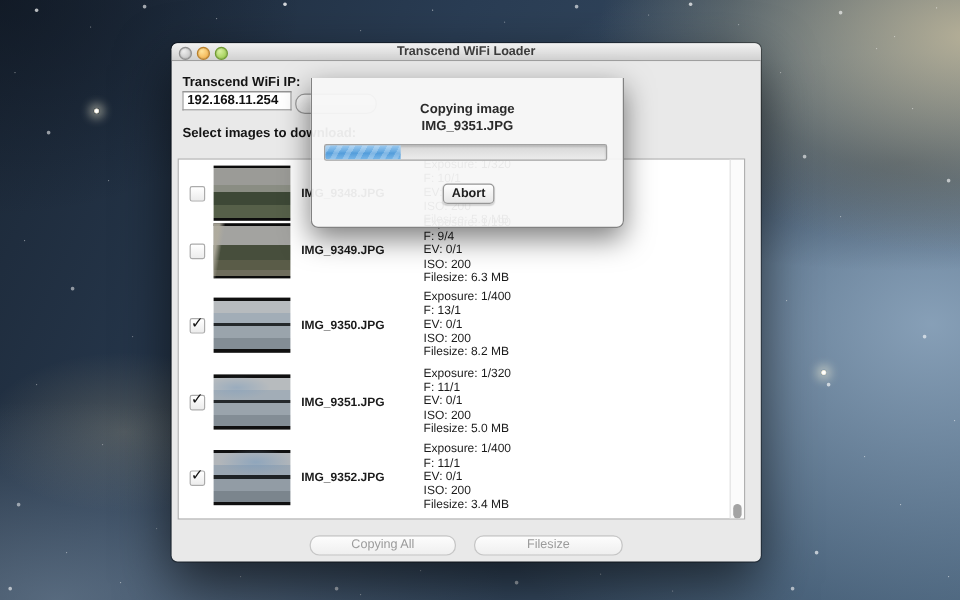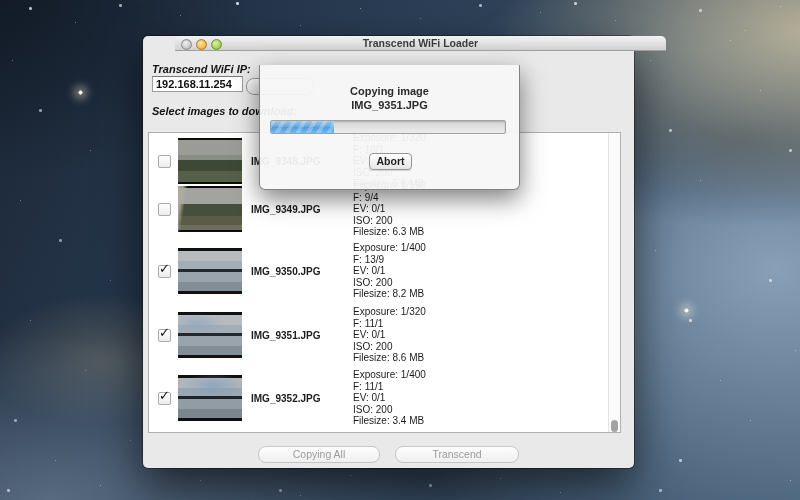--- a/index.html
+++ b/index.html
@@ -32,27 +32,27 @@
       795px 350px 0 rgba(255,255,255,.6),200px 480px 0 rgba(255,255,255,.5),280px 490px 0 1px rgba(255,255,255,.55),
       350px 475px 0 rgba(255,255,255,.5),430px 485px 0 1px rgba(255,255,255,.55),500px 478px 0 rgba(255,255,255,.5),
       560px 492px 0 rgba(255,255,255,.55),300px 495px 0 rgba(255,255,255,.5);}
   .bigstar{position:absolute;width:5px;height:5px;border-radius:50%;
     background:radial-gradient(circle,#fff 0 35%,rgba(255,244,214,.8) 55%,rgba(255,255,255,0) 75%);
     box-shadow:0 0 8px 4px rgba(255,248,220,.45);}
   
   .window{position:absolute;left:143px;top:36px;width:491px;height:432px;border-radius:5px;
     background:#e9e9e9;box-shadow:0 18px 45px rgba(0,0,0,.6),0 0 0 1px rgba(0,0,0,.35);}
   .titlebar{position:absolute;left:0;top:0;width:100%;height:14px;border-radius:5px 5px 0 0;
-    background:linear-gradient(#f2f2f2,#d1d1d1);border-bottom:1px solid #9f9f9f;margin-left:32px;}
+    background:linear-gradient(#f2f2f2,#d1d1d1);border-bottom:1px solid #9f9f9f;}
   .title{position:absolute;left:0;right:0;top:1px;text-align:center;font-size:10.5px;font-weight:600;color:#3c3c3c;}
   .tl{position:absolute;top:3px;width:9px;height:9px;border-radius:50%;box-shadow:inset 0 0 1px rgba(0,0,0,.4);}
   .tl.close{left:6px;background:radial-gradient(circle at 35% 30%,#efefef,#b9b9b9);border:.5px solid #8f8f8f;}
   .tl.min{left:21px;background:radial-gradient(circle at 35% 30%,#ffe39a,#f0a63c);border:.5px solid #b97f2a;}
   .tl.zoom{left:36px;background:radial-gradient(circle at 35% 30%,#d8f0a0,#8fc43f);border:.5px solid #6f9a32;}
-  .field-label{position:absolute;font-size:11px;font-weight:700;color:#141414;font-style:italic;}
+  .field-label{position:absolute;font-size:11px;font-weight:700;color:#141414;}
   .ip-input{position:absolute;left:9px;top:40px;width:83px;height:14px;background:#fff;
     border:1px solid #9c9c9c;border-top-color:#7a7a7a;font-size:11px;font-weight:600;color:#111;
     padding:0 3px;font-family:"Liberation Sans","DejaVu Sans",sans-serif;}
   .refresh-pill{position:absolute;left:103px;top:42px;width:66px;height:15px;border-radius:8px;
     border:1px solid #9a9a9a;background:linear-gradient(#fbfbfb,#e7e7e7);}
   
   .list{position:absolute;left:5px;top:96px;width:471px;height:299px;background:#fff;
     border:1px solid #b0b0b0;overflow:hidden;}
   .scroll-track{position:absolute;right:0;top:0;width:11px;height:100%;background:#fbfbfb;border-left:1px solid #e2e2e2;}
   .scroll-thumb{position:absolute;right:2px;top:287px;width:7px;height:12px;border-radius:3.5px;background:#a3a3a3;}
@@ -137,57 +137,57 @@
           <div>ISO: 200</div>
           <div>Filesize: 6.3 MB</div>
         </div>
       </div>
       <div class="row r3">
         <div class="checkbox checked"></div>
         <div class="thumb t-lake1"></div>
         <div class="fname">IMG_9350.JPG</div>
         <div class="details">
           <div>Exposure: 1/400</div>
-          <div>F: 13/9</div>
+          <div>F: 13/1</div>
           <div>EV: 0/1</div>
           <div>ISO: 200</div>
           <div>Filesize: 8.2 MB</div>
         </div>
       </div>
       <div class="row r4">
         <div class="checkbox checked"></div>
         <div class="thumb t-lake2"></div>
         <div class="fname">IMG_9351.JPG</div>
         <div class="details">
           <div>Exposure: 1/320</div>
           <div>F: 11/1</div>
           <div>EV: 0/1</div>
           <div>ISO: 200</div>
-          <div>Filesize: 8.6 MB</div>
+          <div>Filesize: 5.0 MB</div>
         </div>
       </div>
       <div class="row r5">
         <div class="checkbox checked"></div>
         <div class="thumb t-lake3"></div>
         <div class="fname">IMG_9352.JPG</div>
         <div class="details">
           <div>Exposure: 1/400</div>
           <div>F: 11/1</div>
           <div>EV: 0/1</div>
           <div>ISO: 200</div>
           <div>Filesize: 3.4 MB</div>
         </div>
       </div>
       <div class="scroll-track">
         <div class="scroll-thumb"></div>
       </div>
     </div>
 
     <div class="pill-btn btn-selectall">Copying All</div>
-    <div class="pill-btn btn-download">Transcend</div>
+    <div class="pill-btn btn-download">Filesize</div>
   </div>
 
   <div class="sheet">
     <div class="sheet-line" style="top:20px;">Copying image</div>
     <div class="sheet-line" style="top:34px;">IMG_9351.JPG</div>
     <div class="progress">
       <div class="progress-fill" style="width: 27%;"></div>
     </div>
     <div class="abort-btn">Abort</div>
   </div>

